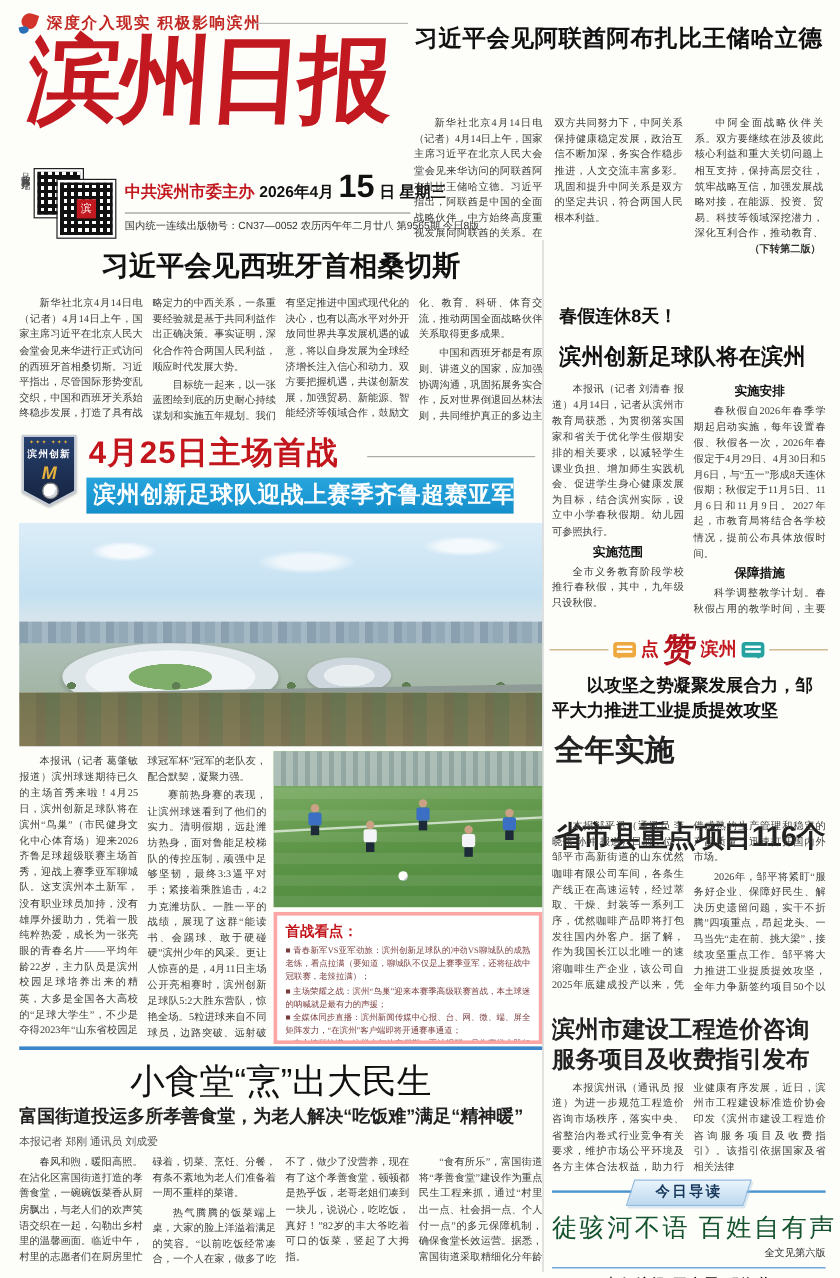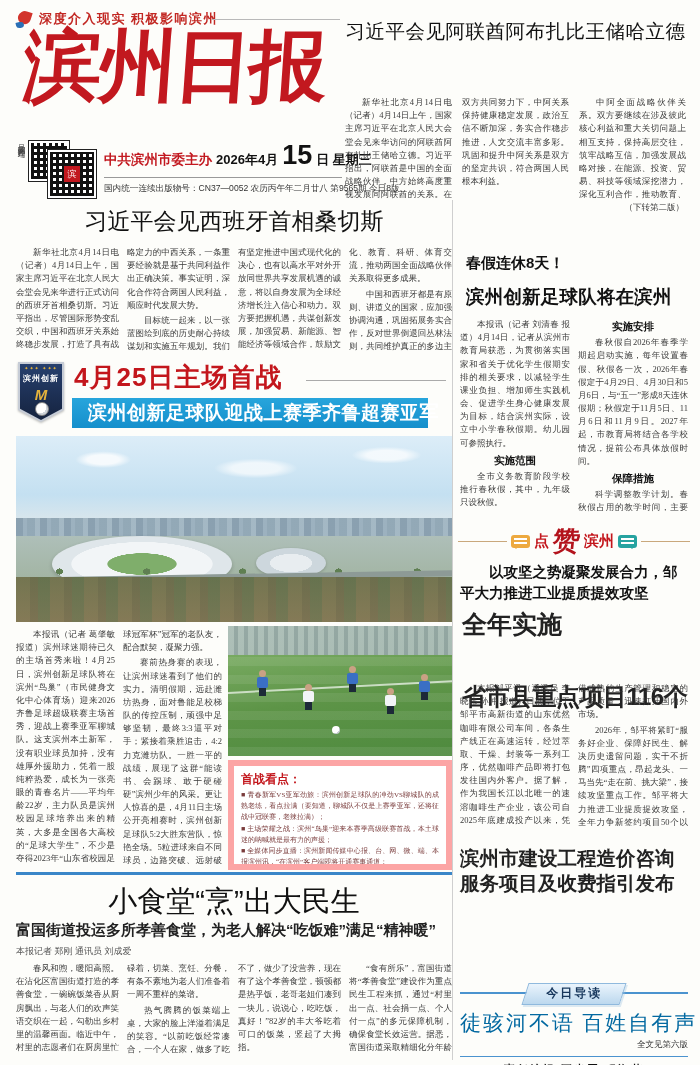--- a/index.html
+++ b/index.html
@@ -26,37 +26,37 @@
   .qr1{left:29px;top:141px;width:36px;height:36px;}
   .qr2{left:48px;top:150px;width:44px;height:44px;}
   .qr2 .chip{position:absolute;left:14px;top:14px;width:16px;height:16px;background:#c2181f;color:#fff;font-size:9px;line-height:16px;text-align:center;}
   .mast-info{position:absolute;left:104px;top:142px;width:238px;}
   .mast-row1{display:flex;align-items:baseline;gap:4px;white-space:nowrap;}
   .organizer{color:#c2181f;font-weight:bold;font-size:13.5px;}
   .dpre,.dsuf{font-weight:bold;font-size:13px;color:#111;}
   .dday{font-weight:bold;font-size:27px;color:#111;line-height:1;}
   .pubinfo{margin-top:8px;border-top:1px solid #999;padding-top:5px;font-size:8.6px;color:#333;white-space:nowrap;}
   
-  .h-big{font-weight:400;color:#111;font-family:"Liberation Sans",sans-serif;}
+  .h-big{font-weight:700;color:#111;font-family:"Liberation Sans",sans-serif;}
   .khalid-h{position:absolute;left:345px;top:18px;width:341px;font-size:19.5px;letter-spacing:.5px;text-align:center;}
   .khalid-cols{position:absolute;left:345px;top:96px;width:341px;height:118px;column-count:3;}
-  .contd{position:absolute;right:2px;bottom:0;background:#fdfdfa;font-size:8.5px;color:#333;padding-left:4px;}
+  .contd{position:absolute;right:2px;bottom:0;background:#fdfdfa;font-size:8.5px;color:#333;padding-left:4px;font-weight:bold;}
   .sanchez-h{position:absolute;left:16px;top:206px;width:436px;font-size:23px;text-align:center;}
   .sanchez-cols{position:absolute;left:16px;top:246px;width:436px;height:112px;column-count:4;column-gap:8px;}
   
   .crest{position:absolute;left:18px;top:362px;width:46px;height:60px;filter:drop-shadow(0 1px 1px #0004);}
   .crest .sh{position:absolute;inset:0;clip-path:polygon(50% 100%,0 80%,0 0,100% 0,100% 80%);background:#c6ccd6;}
   .crest .sh2{position:absolute;inset:2px;clip-path:polygon(50% 100%,0 80%,0 0,100% 0,100% 80%);background:linear-gradient(#27406e,#15233f);}
   .crest .stars{position:absolute;top:3px;width:100%;text-align:center;font-size:5px;color:#e4b23c;letter-spacing:1px;}
   .crest .cname{position:absolute;top:11px;width:100%;text-align:center;font-size:8px;font-weight:bold;color:#fff;letter-spacing:1px;}
   .crest .em{position:absolute;top:24px;width:100%;text-align:center;font-size:15px;font-weight:900;font-style:italic;color:#e4b23c;}
   .crest .ball{position:absolute;left:17px;top:40px;width:12px;height:12px;border-radius:50%;background:radial-gradient(circle at 35% 35%,#fff 55%,#cfd4da 56%);border:1px solid #888;}
   .fb-title{position:absolute;left:74px;top:360px;font-size:26px;font-weight:900;color:#c3161c;letter-spacing:1px;}
   .fb-title-rule{position:absolute;left:306px;top:380px;width:140px;border-top:1px solid #aaa;}
-  .fb-banner{position:absolute;left:72px;top:398px;width:356px;height:30px;background:linear-gradient(#27a5dc,#158fcc);color:#fff;font-weight:900;font-size:19px;line-height:30px;padding-left:16px;letter-spacing:.5px;box-sizing:border-box;}
+  .fb-banner{position:absolute;left:72px;top:398px;width:356px;height:30px;background:linear-gradient(#27a5dc,#158fcc);color:#fff;font-weight:900;font-size:19px;line-height:30px;padding-left:6px;letter-spacing:.5px;box-sizing:border-box;}
   
   .photo1{position:absolute;left:16px;top:436px;width:436px;height:186px;overflow:hidden;background:#cfe6f4;}
   .p1-sky{position:absolute;inset:0 0 55% 0;background:linear-gradient(#dcedf8,#c4e0f1 70%,#d9e6ec);}
   .p1-clouds{position:absolute;left:0;top:6px;width:100%;height:44px;background:
      radial-gradient(40px 12px at 20% 40%,#ffffffcc 40%,transparent 70%),
      radial-gradient(60px 14px at 55% 60%,#ffffffaa 40%,transparent 70%),
      radial-gradient(50px 12px at 85% 30%,#ffffffbb 40%,transparent 70%);}
   .p1-skyline{position:absolute;left:0;top:44%;width:100%;height:11%;opacity:.85;background:
      repeating-linear-gradient(90deg,#7e94a4 0 7px,#93a8b6 7px 11px,#889eac 11px 19px,#9cb0bc 19px 24px);}
   .p1-mid{position:absolute;left:0;top:54%;width:100%;height:22%;background:linear-gradient(#aebfb9,#a3b5a4);}
@@ -76,21 +76,21 @@
   .photo2{position:absolute;left:228px;top:626px;width:224px;height:130px;overflow:hidden;background:linear-gradient(172deg,#85b56d,#5d9447 55%,#4e8a3e);}
   .p2-stand{position:absolute;inset:0 0 78% 0;background:repeating-linear-gradient(90deg,#b9c3cc 0 6px,#9aa6b2 6px 10px);opacity:.8;}
   .p2-mow{position:absolute;inset:22% 0 0 0;background:repeating-linear-gradient(0deg,#ffffff14 0 9px,#0000 9px 18px);}
   .p2-line{position:absolute;left:-10%;top:46%;width:120%;height:2px;background:#ffffffaa;transform:rotate(-3deg);}
   .player{position:absolute;width:13px;height:26px;}
   .player .hd{position:absolute;left:3px;top:0;width:7px;height:7px;border-radius:50%;background:#caa184;}
   .player .bd{position:absolute;left:1px;top:7px;width:11px;height:11px;border-radius:2px;}
   .player .lg{position:absolute;left:3px;top:18px;width:7px;height:8px;background:#1d2a38;}
   .ball2{position:absolute;width:8px;height:8px;border-radius:50%;background:radial-gradient(circle at 35% 35%,#fff 60%,#c9ced4 61%);}
   
-  .hlbox{position:absolute;left:228px;top:760px;width:224px;height:110px;box-sizing:border-box;border:6px solid #fca5a5;background:#fff;padding:5px 7px;overflow:hidden;}
+  .hlbox{position:absolute;left:228px;top:760px;width:224px;height:110px;box-sizing:border-box;border:3px solid #fca5a5;background:#fff;padding:5px 7px;overflow:hidden;}
   .hlbox .hlt{color:#c3161c;font-weight:900;font-size:12px;margin-bottom:2px;}
   .hlbox .it{font-size:7px;line-height:1.6;color:#7a3c3c;text-align:justify;font-family:"Liberation Serif",serif;}
   .fb-cols{position:absolute;left:16px;top:628px;width:206px;height:240px;column-count:2;column-gap:8px;}
   .bluebar{position:absolute;left:16px;top:872px;width:436px;height:3px;background:#3a86c8;box-shadow:0 4px 0 -3px #9dc4e0;}
   
   .cant-h{position:absolute;left:16px;top:882px;width:436px;text-align:center;font-size:29px;font-weight:400;color:#111;}
   .cant-sub{position:absolute;left:16px;top:921px;width:436px;text-align:left;font-size:15px;font-weight:bold;color:#222;}
   .cant-by{position:absolute;left:16px;top:945px;width:436px;text-align:left;font-size:9px;color:#555;}
   .cant-cols{position:absolute;left:16px;top:962px;width:436px;height:96px;column-count:4;column-gap:8px;}
   
@@ -114,21 +114,21 @@
   .zan-h1{position:absolute;left:462px;top:608px;font-size:25px;font-weight:900;}
   .zan-h2{position:absolute;left:462px;top:641px;font-size:24px;font-weight:900;letter-spacing:-.5px;margin-top:40px;}
   .zan-cols{position:absolute;left:460px;top:682px;width:228px;height:152px;column-count:2;column-gap:8px;}
   .price-h{position:absolute;left:460px;top:846px;width:228px;font-size:19.5px;font-weight:900;line-height:1.28;color:#222;}
   .price-cols{position:absolute;left:460px;top:900px;width:228px;height:82px;column-count:2;column-gap:8px;}
   
   .today{position:absolute;left:460px;top:992px;width:228px;}
   .today .tline{border-top:2px solid #4b93cf;}
   .ribbon{position:relative;margin:-11px auto 0 auto;width:96px;height:20px;background:linear-gradient(#eaf4fc,#bcd8ee);transform:skewX(-18deg);border:1px solid #8fb9dd;box-shadow:2px 2px 0 #9dc4e055;}
   .ribbon span{display:block;transform:skewX(18deg);text-align:center;font-size:12px;font-weight:900;line-height:19px;color:#17375c;letter-spacing:2px;}
-  .today-h{margin-top:4px;text-align:center;font-family:"Liberation Serif",serif;font-size:21px;color:#0369a1;letter-spacing:2px;}
+  .today-h{margin-top:4px;text-align:center;font-family:"Liberation Serif",serif;font-size:21px;color:#14532d;letter-spacing:2px;}
   .today-ref{text-align:right;font-size:8.5px;color:#333;margin-top:2px;}
   .editors{margin-top:5px;border-top:1.5px solid #4b93cf;border-bottom:1.5px solid #4b93cf;text-align:center;font-size:11px;font-weight:bold;padding:5px 0;color:#111;letter-spacing:2px;}
 </style>
 </head>
 <body>
 
 <div id="page">
 
   <div class="topbar">
     <span class="flame">
@@ -229,21 +229,21 @@
 
   <div class="fb-cols jcols">
     <p>本报讯（记者 葛肇敏 报道）滨州球迷期待已久的主场首秀来啦！4月25日，滨州创新足球队将在滨州“鸟巢”（市民健身文化中心体育场）迎来2026齐鲁足球超级联赛主场首秀，迎战上赛季亚军聊城队。这支滨州本土新军，没有职业球员加持，没有雄厚外援助力，凭着一股纯粹热爱，成长为一张亮眼的青春名片——平均年龄22岁，主力队员是滨州校园足球培养出来的精英，大多是全国各大高校的“足球大学生”，不少是夺得2023年“山东省校园足球冠军杯”冠军的老队友，配合默契，凝聚力强。</p>
     <p>赛前热身赛的表现，让滨州球迷看到了他们的实力。清明假期，远赴潍坊热身，面对鲁能足校梯队的传控压制，顽强中足够坚韧，最终3:3逼平对手；紧接着乘胜追击，4:2力克潍坊队。一胜一平的战绩，展现了这群“能读书、会踢球、敢于硬碰硬”滨州少年的风采。更让人惊喜的是，4月11日主场公开亮相赛时，滨州创新足球队5:2大胜东营队，惊艳全场。5粒进球来自不同球员，边路突破、远射破门、定位球攻坚、快速反击，各种战术轮番奏效，小伙们配合默契、拼抢凶狠，现场近千名球迷助威，把主场氛围直接拉满。作为2026齐鲁超赛滨州官方代表队，滨州创新足球队由山东创新集团冠名，主教练涂俊海深耕滨州青训多年，今年将带领这群家乡少年全力拼搏。</p>
   </div>
 
   <div class="hlbox">
     <div class="hlt">首战看点：</div>
     <div class="it">■ 青春新军VS亚军劲旅：滨州创新足球队的冲劲VS聊城队的成熟老练，看点拉满（要知道，聊城队不仅是上赛季亚军，还将征战中冠联赛，老辣拉满）；</div>
     <div class="it">■ 主场荣耀之战：滨州“鸟巢”迎来本赛季高级联赛首战，本土球迷的呐喊就是最有力的声援；</div>
-    <div class="it">■ 全媒体同步直播：滨州新闻传媒中心报、台、网、微、端、本报滨州讯，“在滨州”客户端即将开通赛事通道；</div>
+    <div class="it">■ 全媒体同步直播：滨州新闻传媒中心报、台、网、微、端、屏全矩阵发力，“在滨州”客户端即将开通赛事通道；</div>
     <div class="it">■ 本土情怀拉满：这群少年放弃假期，不计报酬，只为赛场上践行为家乡而拼搏，他们的热爱值得大家点赞。</div>
   </div>
 
   <div class="bluebar"></div>
 
   <div class="cant-h nw">小食堂“烹”出大民生</div>
   <div class="cant-sub nw">富国街道投运多所孝善食堂，为老人解决“吃饭难”满足“精神暖”</div>
   <div class="cant-by">本报记者 郑刚 通讯员 刘成爱</div>
   <div class="cant-cols jcols">
     <p>春风和煦，暖阳高照。在沾化区富国街道打造的孝善食堂，一碗碗饭菜香从厨房飘出，与老人们的欢声笑语交织在一起，勾勒出乡村里的温馨画面。临近中午，村里的志愿者们在厨房里忙碌着，切菜、烹饪、分餐，有条不紊地为老人们准备着一周不重样的菜谱。</p>
@@ -281,20 +281,24 @@
   <div class="zan-h2 nw">省市县重点项目116个</div>
   <div class="zan-cols jcols">
     <p>本报邹平讯（通讯员 李晓伟 孙冲 报道）日前，位于邹平市高新街道的山东优然咖啡有限公司车间，各条生产线正在高速运转，经过萃取、干燥、封装等一系列工序，优然咖啡产品即将打包发往国内外客户。据了解，作为我国长江以北唯一的速溶咖啡生产企业，该公司自2025年底建成投产以来，凭借成熟的生产管理和稳定的产品质量，迅速打开国内外市场。</p>
     <p>2026年，邹平将紧盯“服务好企业、保障好民生、解决历史遗留问题，实干不折腾”四项重点，昂起龙头、一马当先“走在前、挑大梁”，接续攻坚重点工作。邹平将大力推进工业提质提效攻坚，全年力争新签约项目50个以上，到位市外资金80亿元以上；实施省市县重点项目116个，总投资600亿元，年内完成投资60亿元以上。</p>
   </div>
 
   <div class="price-h">
     <div class="nw">滨州市建设工程造价咨询</div>
     <div class="nw">服务项目及收费指引发布</div>
   </div>
+  <div class="price-cols jcols">
+    <p>本报滨州讯（通讯员 报道）为进一步规范工程造价咨询市场秩序，落实中央、省整治内卷式行业竞争有关要求，维护市场公平环境及各方主体合法权益，助力行业健康有序发展，近日，滨州市工程建设标准造价协会印发《滨州市建设工程造价咨询服务项目及收费指引》。该指引依据国家及省相关法律</p>
+
+  </div>
 
   <div class="today">
     <div class="tline"></div>
     <div class="ribbon">
         <span>今日导读</span>
       </div>
     <div class="today-h nw">徒骇河不语 百姓自有声</div>
     <div class="today-ref">全文见第六版</div>
     <div class="editors">责任编辑 王光磊 程海莉</div>
   </div>

